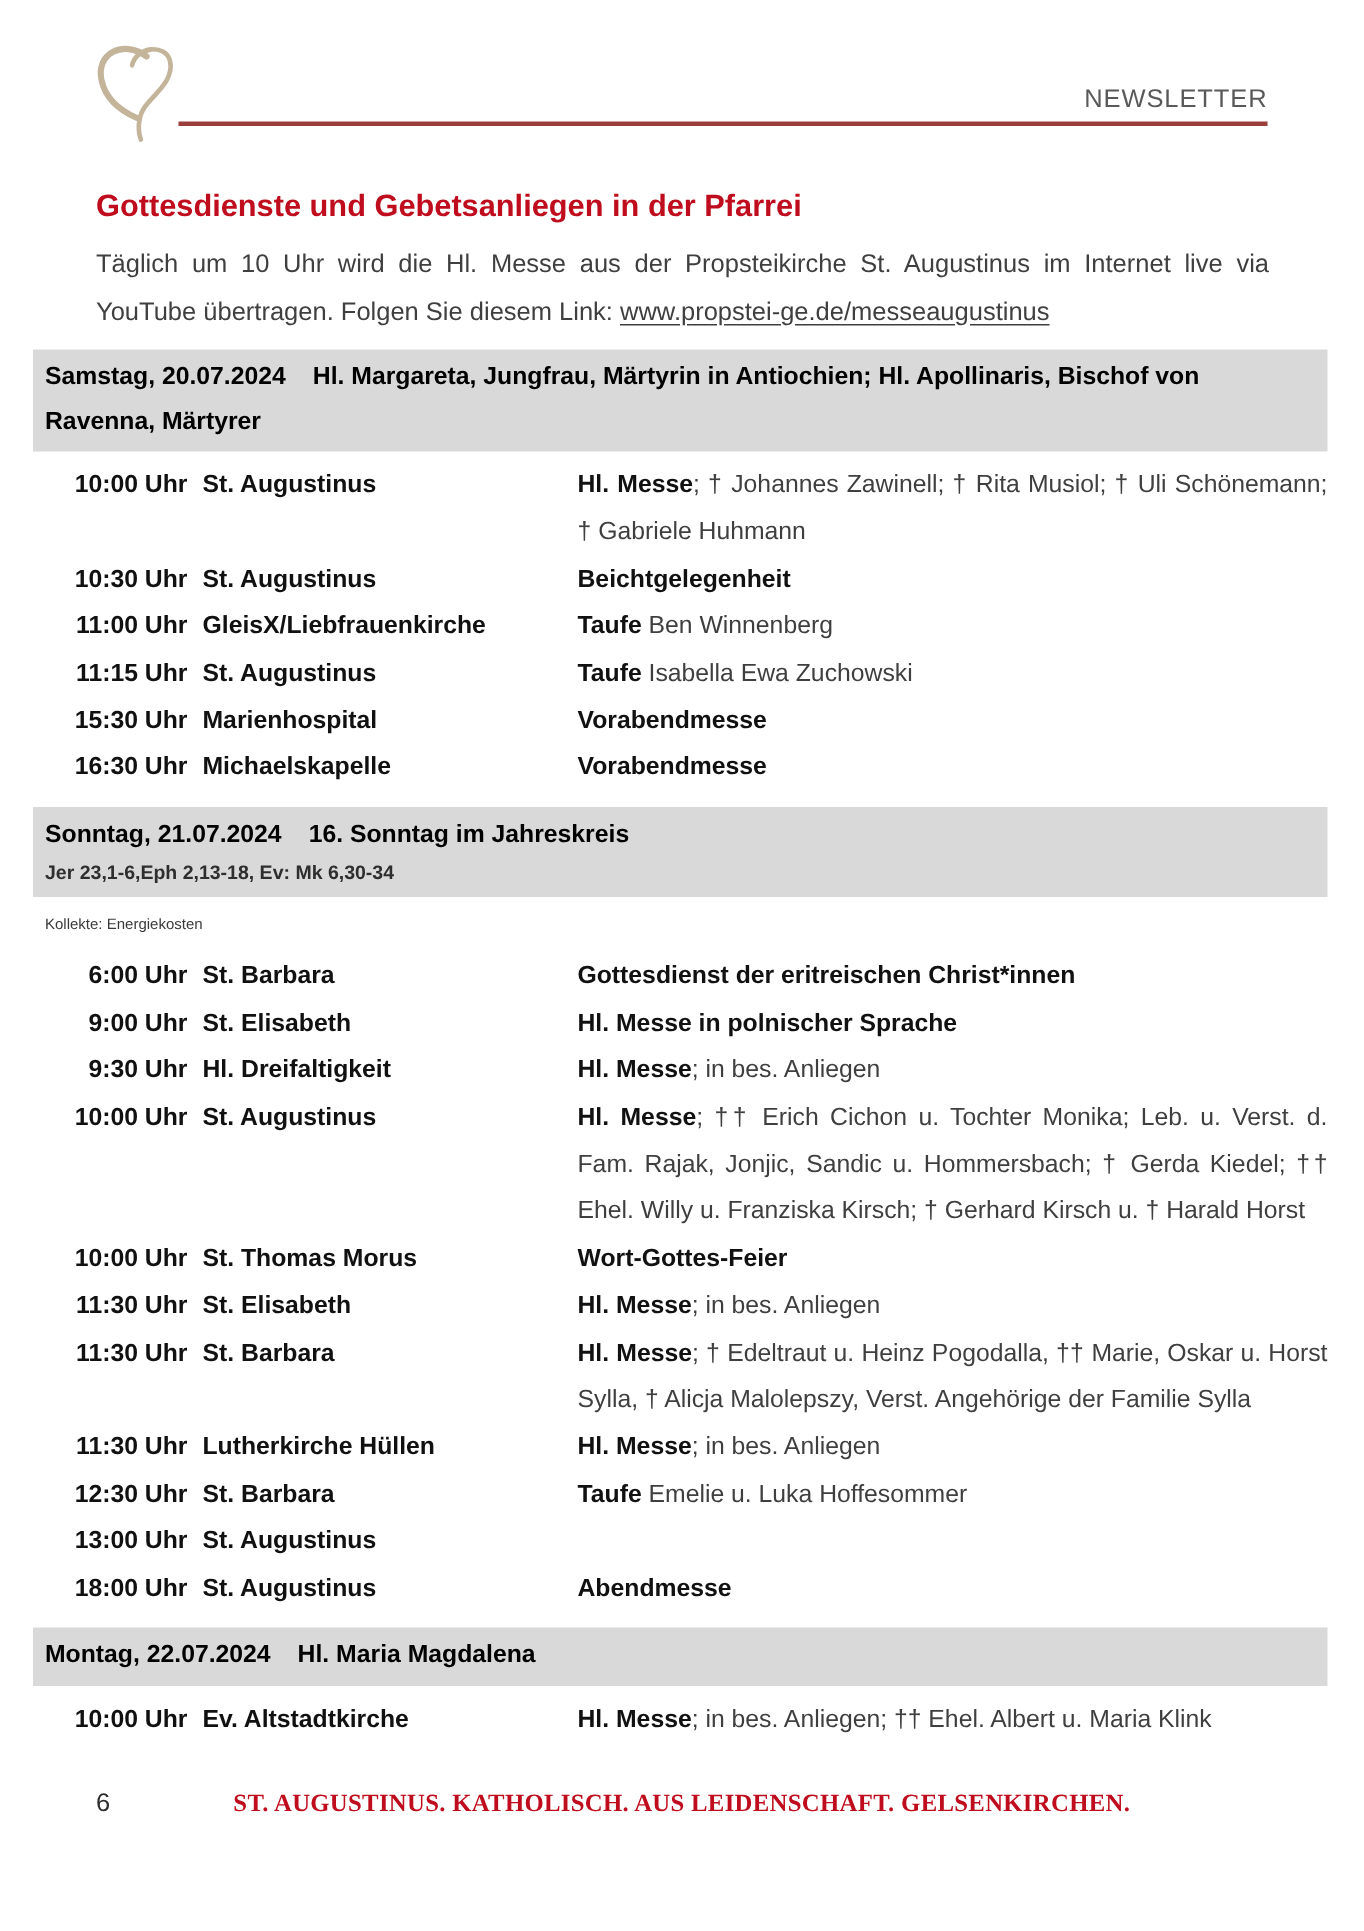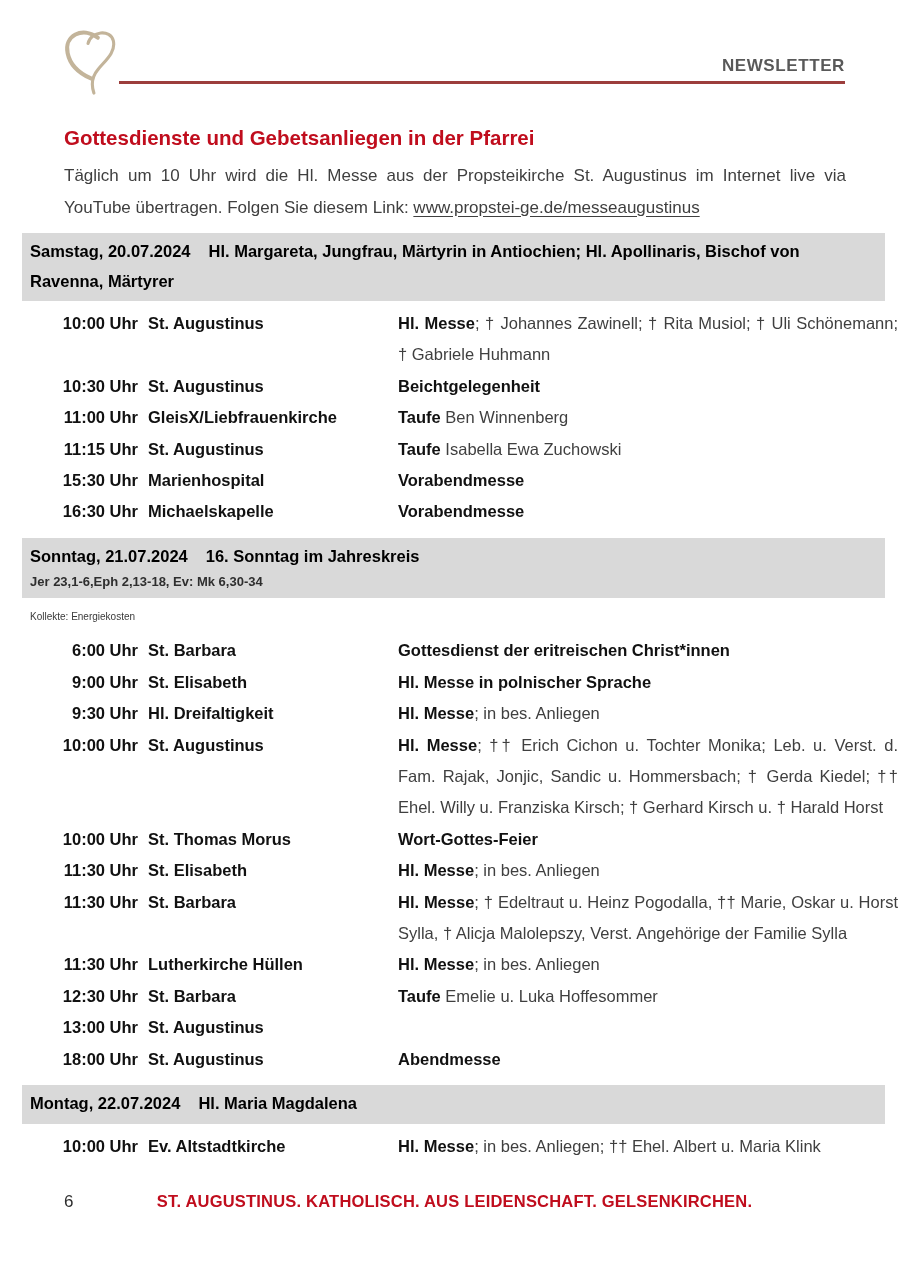--- a/index.html
+++ b/index.html
@@ -17,21 +17,21 @@
     width:909px;height:1287px;position:relative;overflow:hidden;
     font-family:"Liberation Sans","DejaVu Sans",sans-serif;
     color:var(--text);
   }
   
   .masthead{position:relative;height:96px;}
   .logo{position:absolute;left:57px;top:27px;width:66px;height:68px;}
   .rule{position:absolute;left:119px;top:81px;width:726px;height:3px;background:var(--rule-maroon);}
   .brand{
     position:absolute;right:64px;top:56px;
-    font-size:17px;font-weight:bold;letter-spacing:.6px;color:var(--muted-gray);
+    font-size:17px;font-weight:normal;letter-spacing:.6px;color:var(--muted-gray);
   }
   
   .page-title{
     margin:30px 64px 10px 64px;
     font-size:20.5px;font-weight:bold;color:var(--accent-red);
   }
   .intro{
     margin:4px 64px 10px 64px;width:782px;
     font-size:17px;line-height:31.5px;text-align:justify;color:var(--text);
   }
@@ -39,35 +39,35 @@
   
   .section-bar{
     margin:6px 24px 0 22px;padding:4px 8px 5px 8px;
     background:var(--bar-gray);color:#000;
     font-size:16.5px;line-height:29.5px;
   }
   .section-bar .date{font-weight:bold;margin-right:18px;text-align:right;}
   .section-bar .day-title{font-weight:bold;}
   .section-bar .scripture{font-weight:bold;font-size:13px;line-height:22px;color:#2e2e2e;}
   .kollekte{margin:8px 24px 2px 30px;font-size:10px;line-height:22px;color:#3a3a3a;}
-  .rows{margin:7px 0 10px 13px;}
+  .rows{margin:7px 0 10px 0;}
   .row{
     display:grid;grid-template-columns:87px 240px 500px;column-gap:10px;
     padding-left:38px;font-size:16.5px;line-height:31.4px;
   }
   .row .time{font-weight:bold;color:var(--text-bold);text-align:right;white-space:nowrap;}
   .row .loc{font-weight:bold;color:var(--text-bold);}
   .row .desc{text-align:justify;}
   .row .desc b{color:var(--text-bold);}
   
   .footer{position:absolute;left:0;top:1188px;width:909px;height:34px;}
   .page-num{position:absolute;left:64px;top:4px;font-size:17px;color:#2e2e2e;}
   .slogan{
     position:absolute;left:0;width:100%;top:4px;text-align:center;
-    font-size:16.5px;font-weight:bold;letter-spacing:.2px;color:var(--accent-red);
+    font-size:16.5px;font-weight:bold;letter-spacing:.2px;color:var(--accent-red);font-family:Liberation Serif, serif;
   }
 </style>
 </head>
 <body>
 
 <div class="masthead">
   <svg class="logo" viewBox="0 0 64 70" aria-hidden="true">
     <path d="M40 11 C24 -1, 5 9, 9 27 C12 42, 24 49, 33 53" fill="none" stroke="#c3b49a" stroke-width="4.2" stroke-linecap="round"></path>
     <path d="M30 17 C33 4, 53 2, 56 14 C59 27, 46 36, 40 44 C35 50, 33 59, 36 68" fill="none" stroke="#c3b49a" stroke-width="3.2" stroke-linecap="round"></path>
   </svg>

